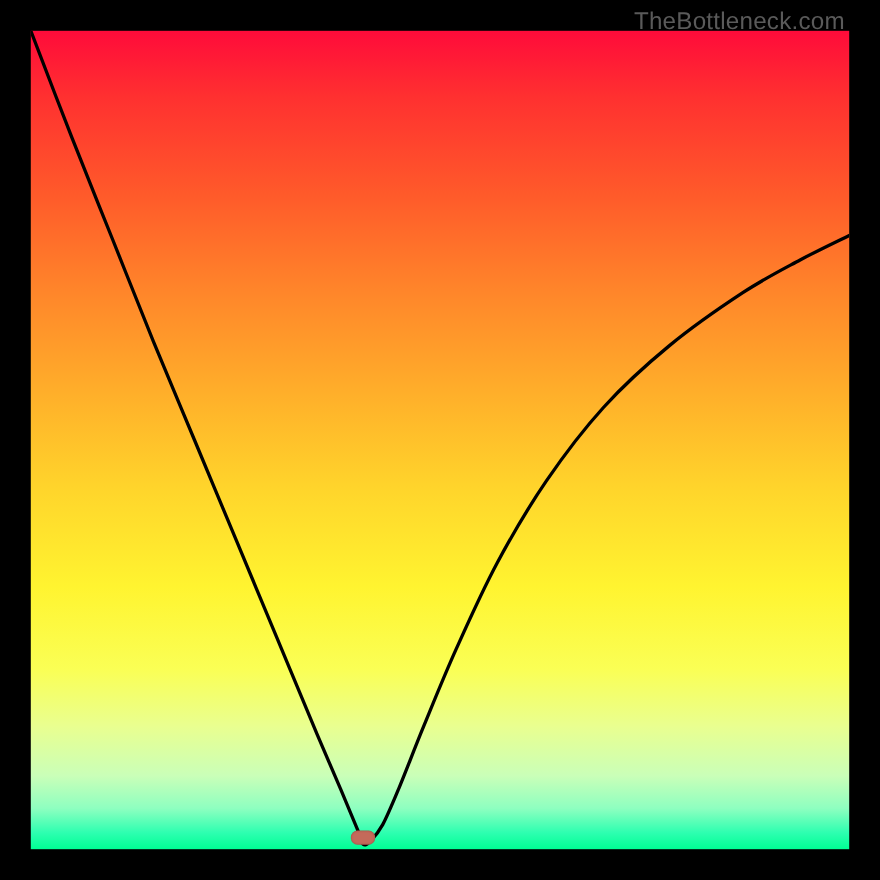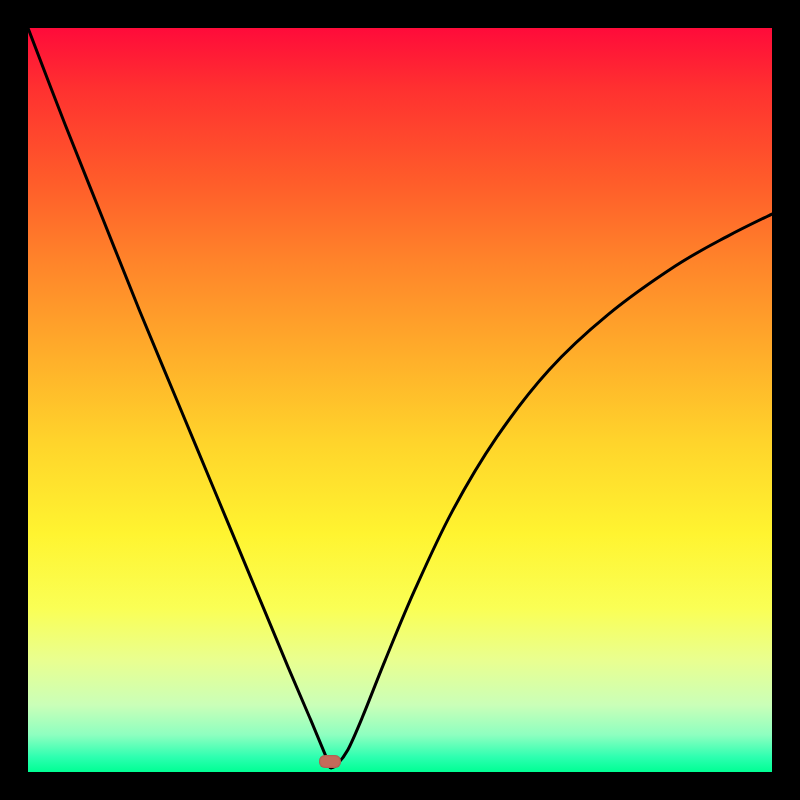--- a/index.html
+++ b/index.html
@@ -59,13 +59,14 @@
 </head>
 <body>
 
 <div class="frame">
   <div class="plot-area">
     <svg class="curve" viewBox="0 0 744 744" preserveAspectRatio="none">
       <path id="curve-path" fill="none" stroke="#000000" stroke-width="3" stroke-linecap="round" stroke-linejoin="round" d="M 0.00 0.00 C 6.20 16.12, 24.80 65.10, 37.20 96.72 C 49.60 128.34, 62.00 158.72, 74.40 189.72 C 86.80 220.72, 99.20 252.34, 111.60 282.72 C 124.00 313.10, 136.40 342.24, 148.80 372.00 C 161.20 401.76, 173.60 431.52, 186.00 461.28 C 198.40 491.04, 210.80 520.80, 223.20 550.56 C 235.60 580.32, 250.48 616.28, 260.40 639.84 C 270.32 663.40, 276.52 677.29, 282.72 691.92 C 288.92 706.55, 294.38 719.70, 297.60 727.63 C 300.82 735.57, 300.20 738.05, 302.06 739.54 C 303.92 741.02, 305.78 739.54, 308.76 736.56 C 311.74 733.58, 315.58 729.74, 319.92 721.68 C 324.26 713.62, 328.60 703.08, 334.80 688.20 C 341.00 673.32, 348.44 653.48, 357.12 632.40 C 365.80 611.32, 375.72 586.52, 386.88 561.72 C 398.04 536.92, 410.44 509.02, 424.08 483.60 C 437.72 458.18, 452.60 432.76, 468.72 409.20 C 484.84 385.64, 502.20 362.70, 520.80 342.24 C 539.40 321.78, 559.24 303.80, 580.32 286.44 C 601.40 269.08, 627.44 251.10, 647.28 238.08 C 667.12 225.06, 683.24 217.00, 699.36 208.32 C 715.48 199.64, 736.56 189.72, 744.00 186.00"></path>
     </svg>
     <div class="marker" id="marker" style="left: 291.064px; top: 726.84px; background: rgb(196, 106, 90);"></div>
   </div>
+  <div class="watermark">TheBottleneck.com</div>
 </div>
 
 </body></html>

